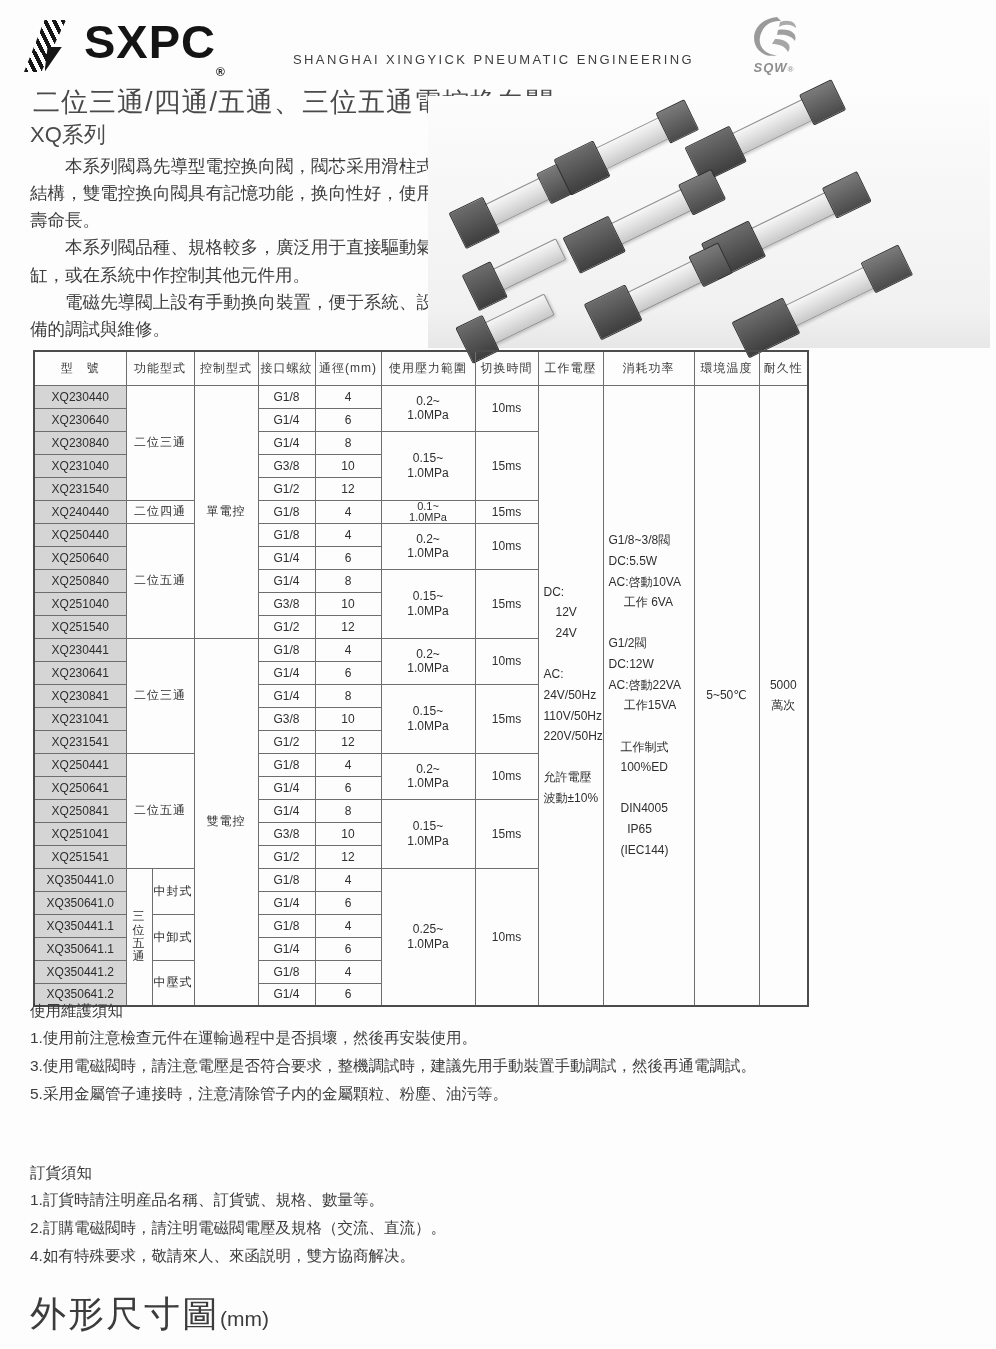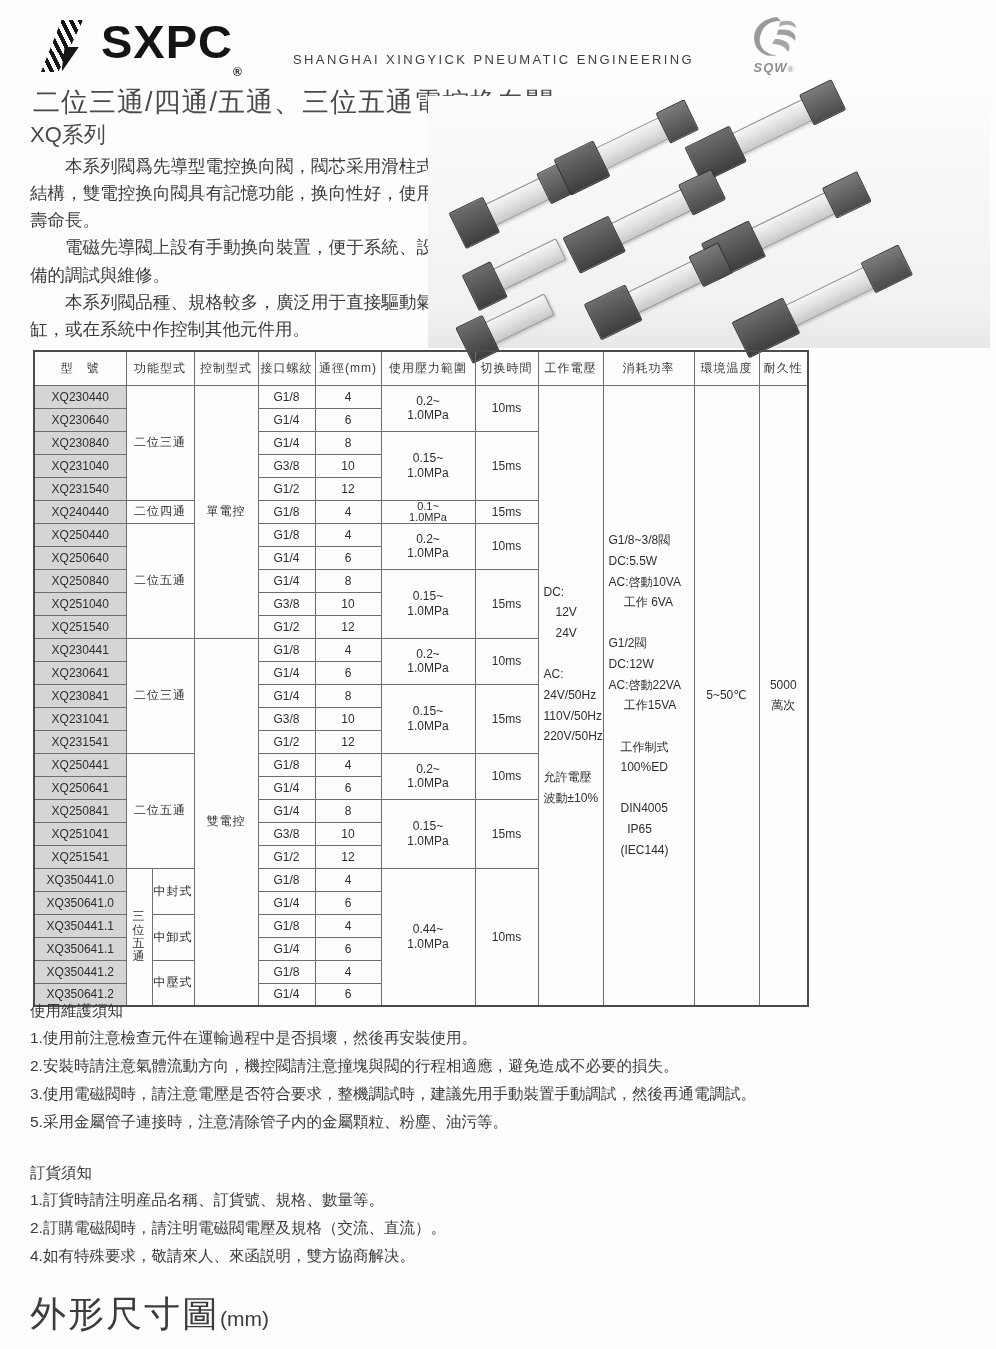--- a/index.html
+++ b/index.html
@@ -1,21 +1,21 @@
 <!DOCTYPE html>
 <html><head>
 <meta charset="utf-8">
 <style>
   html,body{margin:0;padding:0;}
   body{
     width:996px;height:1349px;position:relative;background:#fdfdfd;
     font-family:"Liberation Sans","DejaVu Sans",sans-serif;color:#333;overflow:hidden;
   }
   
-  .brand{position:absolute;left:41px;top:16px;display:flex;align-items:flex-start;}
+  .brand{position:absolute;left:24px;top:16px;display:flex;align-items:flex-start;}
   .brand-mark{position:relative;width:54px;height:52px;margin-right:6px;margin-top:4px;}
   .brand-mark .stripes{
     position:absolute;inset:0;
     background:repeating-linear-gradient(63deg,#161616 0 4px,#fdfdfd 4px 8px);
     clip-path:polygon(38% 0,78% 0,32% 100%,0 100%);
   }
   .brand-mark .tri{
     position:absolute;left:38%;top:52%;width:32%;height:48%;background:#161616;
     clip-path:polygon(18% 0,100% 0,0 100%);
   }
@@ -80,22 +80,22 @@
     <path d="M28 25 C39 25 46 31 41 38 C38 32 32 30 25 30 Z" fill="#a6a6a6"></path>
   </svg>
   <div class="cert-text"><span>SQW</span><span class="cert-reg">®</span></div>
 </div>
 
 <div class="page-title">二位三通/四通/五通、三位五通電控换向閥</div>
 <div class="series-title">XQ系列</div>
 
 <div class="intro">
     <div>本系列閥爲先導型電控换向閥，閥芯采用滑柱式結構，雙電控换向閥具有記憶功能，换向性好，使用壽命長。</div>
+    <div>本系列閥品種、規格較多，廣泛用于直接驅動氣缸，或在系統中作控制其他元件用。</div>
     <div>電磁先導閥上設有手動换向裝置，便于系統、設備的調試與維修。</div>
-    <div>本系列閥品種、規格較多，廣泛用于直接驅動氣缸，或在系統中作控制其他元件用。</div>
   </div>
 
 <div class="photo">
   <div class="valve" style="left:28px;top:96px;width:112px;"></div>
   <div class="valve" style="left:132px;top:38px;width:132px;"></div>
   <div class="valve" style="left:262px;top:22px;width:150px;"></div>
   <div class="valve single" style="left:42px;top:162px;width:94px;"></div>
   <div class="valve" style="left:140px;top:112px;width:152px;"></div>
   <div class="valve" style="left:278px;top:116px;width:160px;"></div>
   <div class="valve single" style="left:36px;top:216px;width:88px;"></div>
@@ -332,21 +332,21 @@
         <td rowspan="6" class="vert fn">
           <div>三</div>
           <div>位</div>
           <div>五</div>
           <div>通</div>
         </td>
         <td rowspan="2" class="fn">中封式</td>
         <td>G1/8</td>
         <td>4</td>
         <td rowspan="6" class="multiline">
-          <div>0.44~</div>
+          <div>0.25~</div>
           <div>1.0MPa</div>
         </td>
         <td rowspan="6">10ms</td>
       </tr>
       <tr>
         <td class="model">XQ350641.0</td>
         <td>G1/4</td>
         <td>6</td>
       </tr>
       <tr>
@@ -371,21 +371,20 @@
         <td>G1/4</td>
         <td>6</td>
       </tr>
     </tbody>
 </table>
 
 <div class="notes maintenance">
   <div class="heading">使用維護須知</div>
   <div>
       <div>1.使用前注意檢查元件在運輸過程中是否損壞，然後再安裝使用。</div>
-      <div>2.安裝時請注意氣體流動方向，機控閥請注意撞塊與閥的行程相適應，避免造成不必要的損失。</div>
       <div>3.使用電磁閥時，請注意電壓是否符合要求，整機調試時，建議先用手動裝置手動調試，然後再通電調試。</div>
       <div>5.采用金屬管子連接時，注意清除管子内的金屬顆粒、粉塵、油污等。</div>
     </div>
 </div>
 
 <div class="notes ordering">
   <div class="heading">訂貨須知</div>
   <div>
       <div>1.訂貨時請注明産品名稱、訂貨號、規格、數量等。</div>
       <div>2.訂購電磁閥時，請注明電磁閥電壓及規格（交流、直流）。</div>

